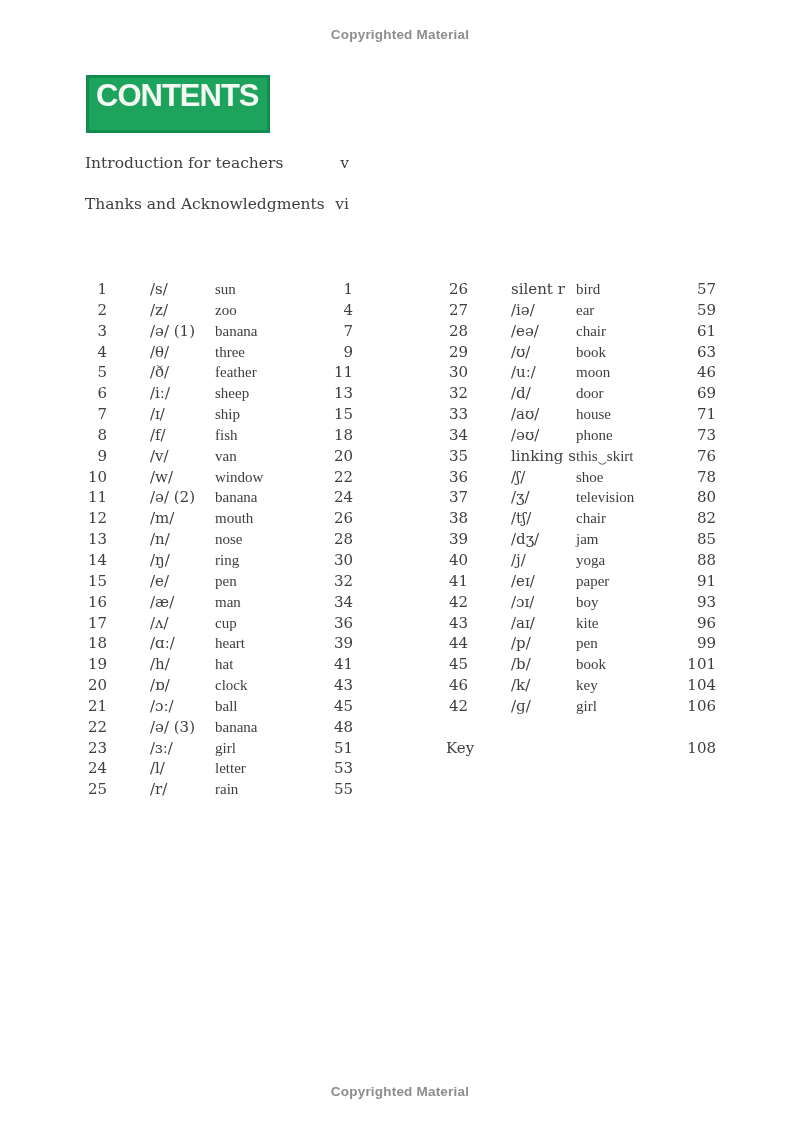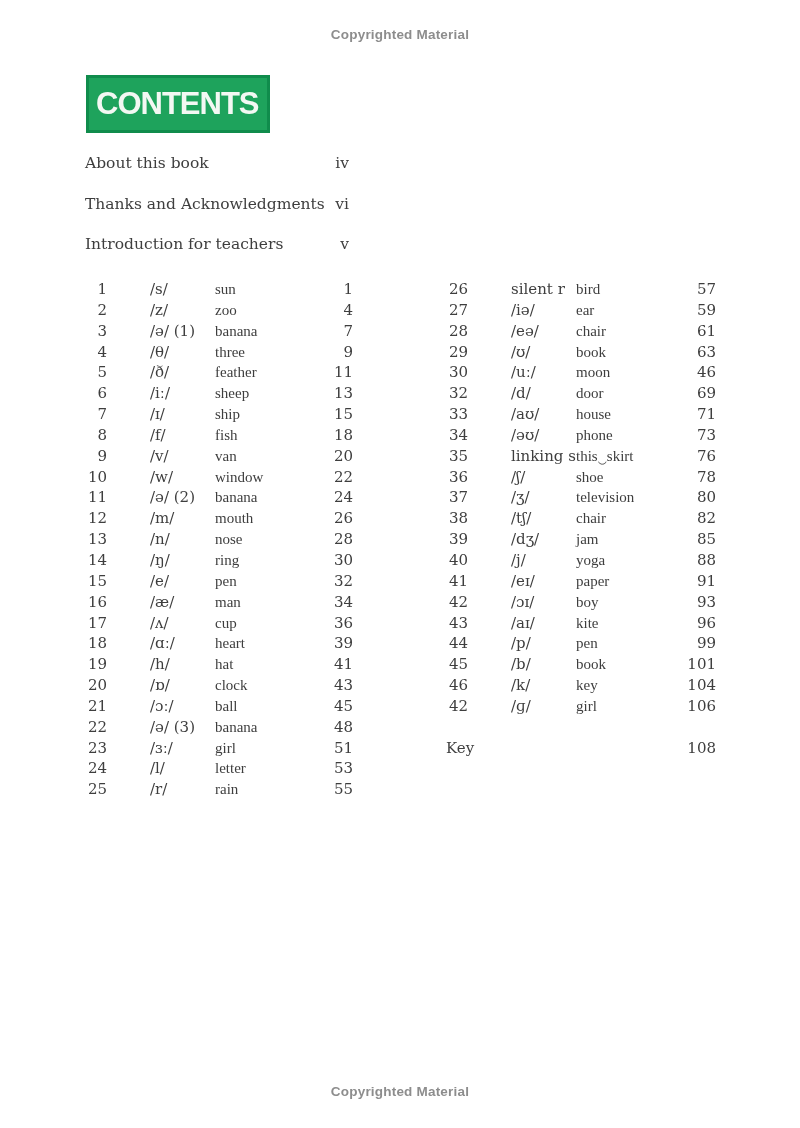--- a/index.html
+++ b/index.html
@@ -22,21 +22,21 @@
   }
   .copyright-top { top: 27px; }
   .copyright-bottom { top: 1084px; }
 
   .banner {
     position: absolute; left: 86px; top: 75px;
     width: 184px; height: 58px;
     box-sizing: border-box;
     background: #1ea35c;
     border: 3px solid #108c4c;
-    display: flex; align-items: center;
+    display: flex; 
     padding-left: 7px;
   }
   .banner-text {
     font-family: "Liberation Sans", sans-serif;
     font-weight: bold;
     font-size: 31px;
     letter-spacing: -1px;
     color: #f3f8f3;
   }
 
@@ -73,30 +73,26 @@
 <body>
 
 <div class="copyright copyright-top">Copyrighted Material</div>
 
 <div class="banner">
   <span class="banner-text">CONTENTS</span>
 </div>
 
 <div class="front-matter" id="front-matter">
     <div class="fm-row">
-      <span class="fm-label">About this book</span>
-      <span class="fm-page">iv</span>
+      <span class="fm-label">Introduction for teachers</span>
+      <span class="fm-page">v</span>
     </div>
     <div class="fm-row">
       <span class="fm-label">Thanks and Acknowledgments</span>
       <span class="fm-page">vi</span>
-    </div>
-    <div class="fm-row">
-      <span class="fm-label">Introduction for teachers</span>
-      <span class="fm-page">v</span>
     </div>
   </div>
 
 <div class="units units-left" id="units-left">
     <div class="unit-row">
       <span class="unit-num">1</span>
       <span class="unit-sym">/s/</span>
       <span class="unit-word">sun</span>
       <span class="unit-page">1</span>
     </div>

